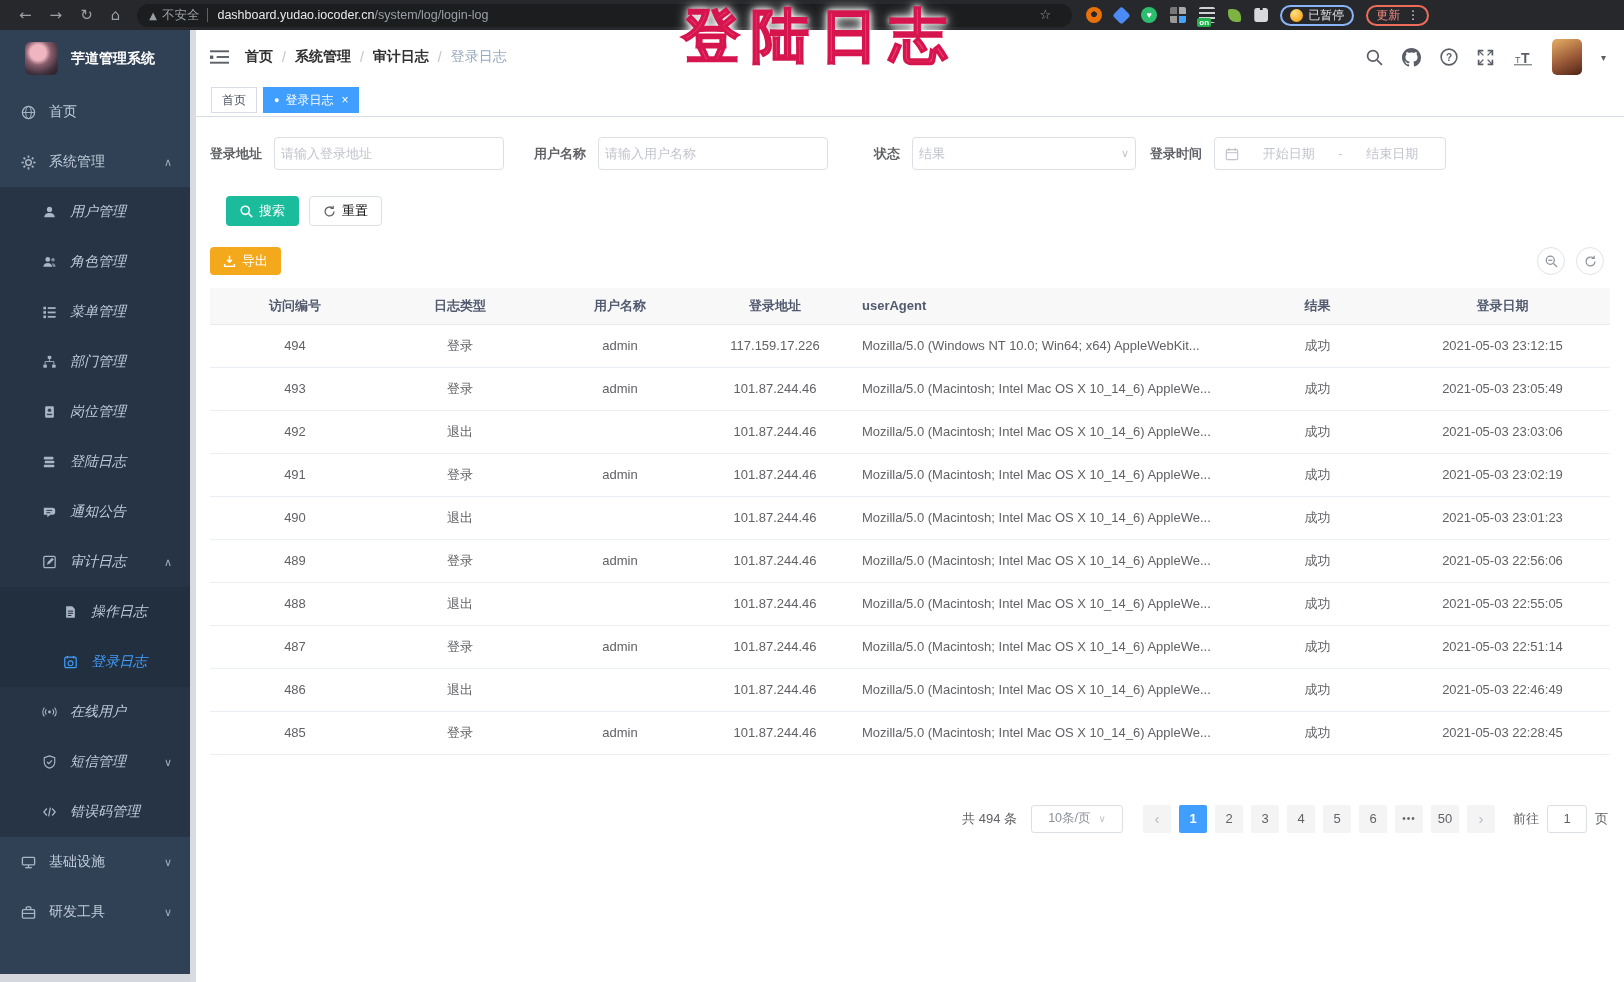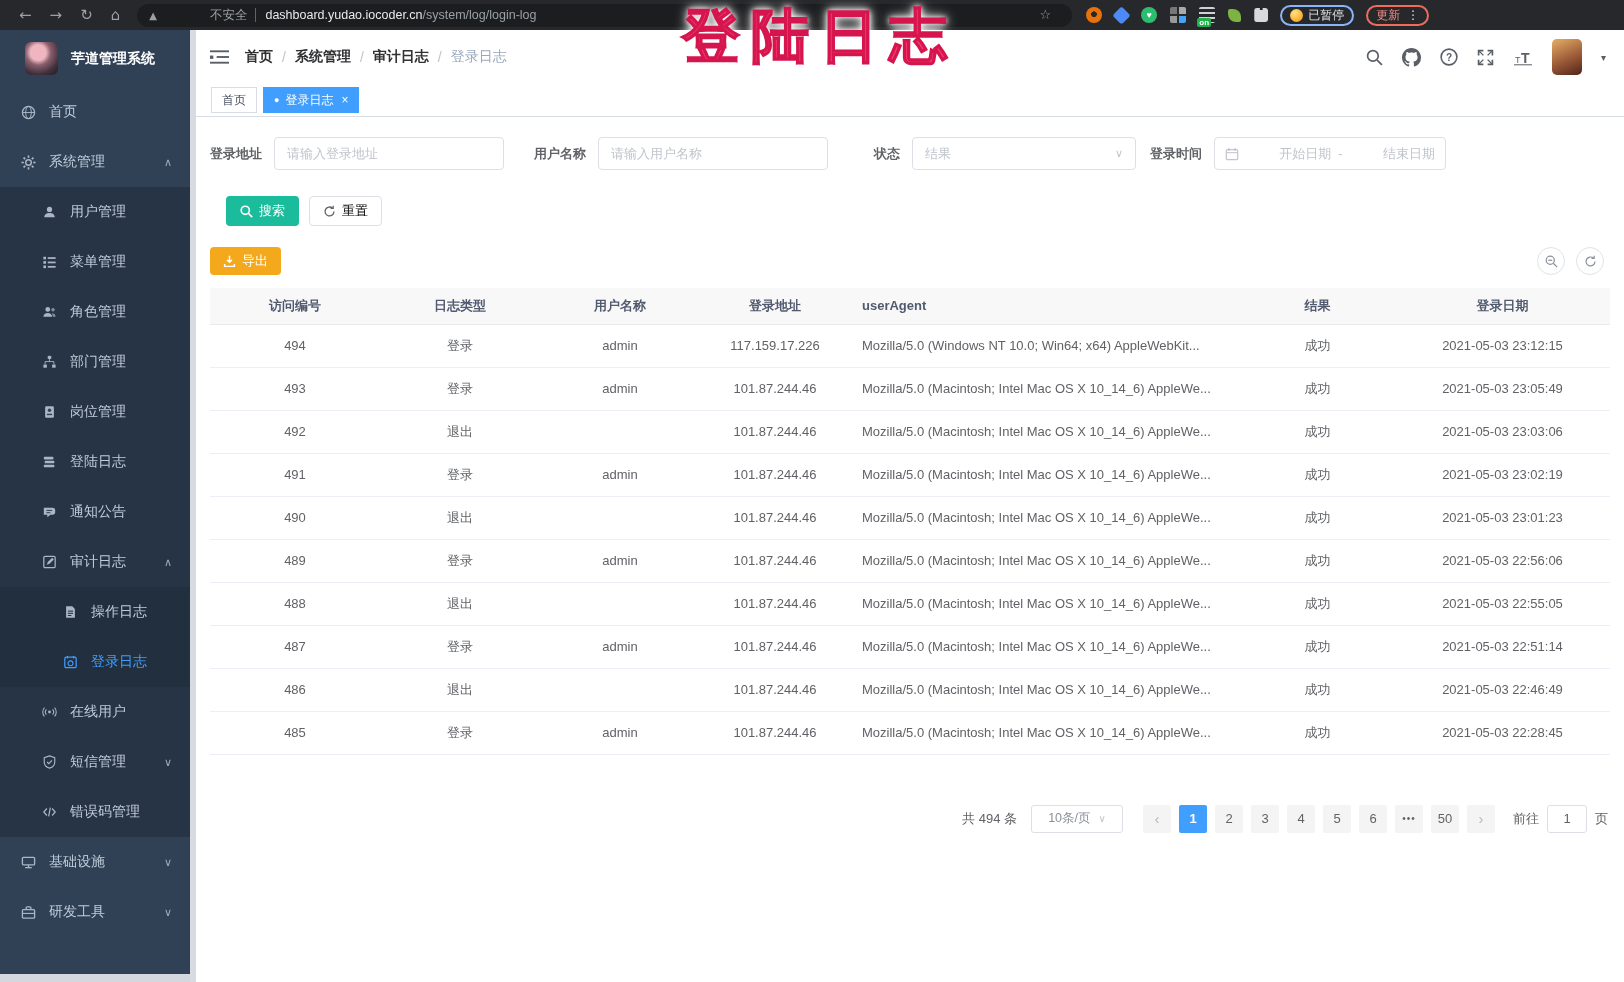--- a/index.html
+++ b/index.html
@@ -5,21 +5,21 @@
   * { margin:0; padding:0; box-sizing:border-box; }
   html,body { width:1624px; height:982px; overflow:hidden; }
   body { position:relative; background:#fff; font-family:"Liberation Sans","DejaVu Sans",sans-serif; color:#606266; }
   svg { display:block; }
 
   
   .chrome { position:absolute; top:0; left:0; right:0; height:30px; background:#27282b; display:flex; align-items:center; padding:0 10px; z-index:40; }
   .nav-glyph { color:#9aa0a6; font-size:15px; line-height:30px; margin:0 9px; cursor:pointer; font-family:"DejaVu Sans",sans-serif; }
   .url-pill { height:23px; flex:0 0 935px; background:#1c1d1f; border-radius:12px; display:flex; align-items:center; padding:0 12px; margin-left:8px; font-size:12.5px; }
   .warn-tri { color:#9aa0a6; font-size:10px; margin-right:5px; font-family:"DejaVu Sans",sans-serif; }
-  .warn-txt { color:#9aa0a6; margin-right:8px;margin-left:48px; }
+  .warn-txt { color:#9aa0a6; margin-right:8px; }
   .url-div { width:1px; height:14px; background:#5f6368; margin-right:9px; }
   .url-host { color:#e8eaed; }
   .url-path { color:#9aa0a6; }
   .url-star { margin-left:auto; color:#9aa0a6; font-size:13px; }
   .ext-row { display:flex; align-items:center; margin-left:14px; gap:13px; }
   .ext { width:16px; height:16px; border-radius:50%; position:relative; cursor:pointer; }
   .ext-orange { background:radial-gradient(circle at 50% 45%, #27282b 0 22%, #e8710a 26% 100%); }
   .ext-blue { background:#4c8bf5; border-radius:3px; transform:rotate(45deg); width:13px; height:13px; }
   .ext-green { background:#2dbd6e; display:flex; align-items:center; justify-content:center; color:#fff; font-size:9px; }
   .ext-grid { border-radius:2px; background:linear-gradient(#777 0 0) 0 0/7px 7px no-repeat, linear-gradient(#aaa 0 0) 9px 0/7px 7px no-repeat, linear-gradient(#999 0 0) 0 9px/7px 7px no-repeat, linear-gradient(#46a2f8 0 0) 9px 9px/7px 7px no-repeat; }
@@ -39,21 +39,21 @@
   
   .sidebar { position:absolute; top:30px; left:0; bottom:0; width:190px; background:#304156; z-index:10; }
   .logo-row { height:57px; display:flex; align-items:center; padding-left:25px; gap:13px; }
   .logo-img { width:33px; height:33px; border-radius:6px; background:radial-gradient(circle at 40% 32%, #efb6c1 0 26%, #8a5f6e 42%, #41303c 72%, #241b22); }
   .logo-title { color:#fff; font-size:14px; font-weight:bold; }
   .menu { font-size:14px; color:#bfcbd9; }
   .mi { height:50px; display:flex; align-items:center; gap:13px; padding-left:21px; cursor:pointer; }
   .mi .ic { flex:0 0 15px; color:#aab6c5; }
   .mi .chev { margin-left:auto; margin-right:18px; font-size:11px; color:#9fadbd; }
   .sub { background:#263445; }
-  .sub .mi { padding-left:42px; }
+  .sub .mi { padding-left:42px;font-style:italic; }
   .subsub { background:#212f3f; }
   .subsub .mi { padding-left:63px; }
   .mi.active { color:#409EFF; }
   .mi.active .ic { color:#409EFF; }
   .side-vscroll { position:absolute; top:0; right:-6px; width:6px; bottom:0; background:#d8dce2; }
   .side-hscroll { position:absolute; left:0; right:0; bottom:0; height:8px; background:#d4d8de; }
 
   
   .main { position:absolute; top:30px; left:196px; right:0; bottom:0; background:#fff; }
   .navbar { height:54px; display:flex; align-items:center; padding:0 18px 0 14px; }
@@ -72,26 +72,26 @@
   .tab.active { background:#409EFF; border-color:#409EFF; color:#fff; }
   .tab-dot { font-size:9px; line-height:1; }
   .tab-close { font-size:12px; margin-left:2px; }
 
   .content { padding:20px 16px 0 14px; }
 
   
   .filter { display:flex; align-items:center; margin-bottom:26px; }
   .fgroup { display:flex; align-items:center; }
   .flabel { font-size:13px; font-weight:bold; color:#606266; margin-right:12px; white-space:nowrap; }
-  .inp { width:230px; height:33px; border:1px solid #dcdfe6; border-radius:4px; background:#fff; display:flex; align-items:center; padding:0 12px; font-size:13px; color:#c0c4cc; cursor:text; }
+  .inp { width:230px; height:33px; border:1px solid #dcdfe6; border-radius:4px; background:#fff; display:flex; align-items:center; padding:0 6px; font-size:13px; color:#c0c4cc; cursor:text; }
   .sel { width:224px; cursor:pointer; }
   .sel .sel-caret { margin-left:auto; font-size:11px; color:#c0c4cc; }
   .daterange { width:232px; padding:0 10px; gap:7px; cursor:pointer; }
   .daterange .cal { color:#c0c4cc; }
-  .daterange .dph { flex:1; text-align:right; }
+  .daterange .dph { flex:1; text-align:center; }
   .g1 { margin-right:30px; } .g2 { margin-right:46px; } .g3 { margin-right:14px; }
 
   
   .btn-row { display:flex; gap:10px; margin-bottom:21px;margin-left:16px; }
   .btn { height:30px; display:inline-flex; align-items:center; gap:6px; padding:0 13px; border-radius:4px; font-size:13px; cursor:pointer; border:1px solid transparent; }
   .btn-search { background:#1abc9c; color:#fff; }
   .btn-reset { background:#fff; border-color:#dcdfe6; color:#000000; }
   .toolbar-row { display:flex; align-items:center; margin-bottom:13px; }
   .btn-export { height:28px; background:#f4a91c; color:#fff; padding:0 12px; }
   .circle-btns { margin-left:auto; display:flex; gap:11px; padding-right:4px; }
@@ -188,39 +188,39 @@
     <div class="sub">
       <div class="mi">
         <svg class="ic" width="14" height="14" viewBox="0 0 16 16">
             <circle cx="8" cy="5" r="3" fill="currentColor"></circle>
             <path d="M2 14c0-3.3 2.7-5 6-5s6 1.7 6 5z" fill="currentColor"></path>
           </svg>
         <span>用户管理</span>
       </div>
       <div class="mi">
         <svg class="ic" width="14" height="14" viewBox="0 0 16 16">
+            <circle cx="6" cy="5" r="2.7" fill="currentColor"></circle>
+            <path d="M1 13.5c0-3 2.2-4.5 5-4.5s5 1.5 5 4.5z" fill="currentColor"></path>
+            <circle cx="12" cy="5.5" r="2" fill="currentColor" opacity=".7"></circle>
+            <path d="M11 9.3c2.3.2 4 1.6 4 4.2h-3.2" fill="currentColor" opacity=".7"></path>
+          </svg>
+        <span>角色管理</span>
+      </div>
+      <div class="mi">
+        <svg class="ic" width="14" height="14" viewBox="0 0 16 16">
             <g fill="currentColor">
               <rect x="1" y="2" width="3" height="3"></rect>
               <rect x="6" y="2.5" width="9" height="2"></rect>
               <rect x="1" y="7" width="3" height="3"></rect>
               <rect x="6" y="7.5" width="9" height="2"></rect>
               <rect x="1" y="12" width="3" height="3"></rect>
               <rect x="6" y="12.5" width="9" height="2"></rect>
             </g>
           </svg>
         <span>菜单管理</span>
-      </div>
-      <div class="mi">
-        <svg class="ic" width="14" height="14" viewBox="0 0 16 16">
-            <circle cx="6" cy="5" r="2.7" fill="currentColor"></circle>
-            <path d="M1 13.5c0-3 2.2-4.5 5-4.5s5 1.5 5 4.5z" fill="currentColor"></path>
-            <circle cx="12" cy="5.5" r="2" fill="currentColor" opacity=".7"></circle>
-            <path d="M11 9.3c2.3.2 4 1.6 4 4.2h-3.2" fill="currentColor" opacity=".7"></path>
-          </svg>
-        <span>角色管理</span>
       </div>
       <div class="mi">
         <svg class="ic" width="14" height="14" viewBox="0 0 16 16">
             <g fill="currentColor">
               <rect x="6" y="1" width="4" height="3.5"></rect>
               <rect x="1" y="11" width="4" height="3.5"></rect>
               <rect x="11" y="11" width="4" height="3.5"></rect>
             </g>
             <g stroke="currentColor" fill="none">
               <path d="M8 4.5v3M3 11V7.5h10V11"></path>

